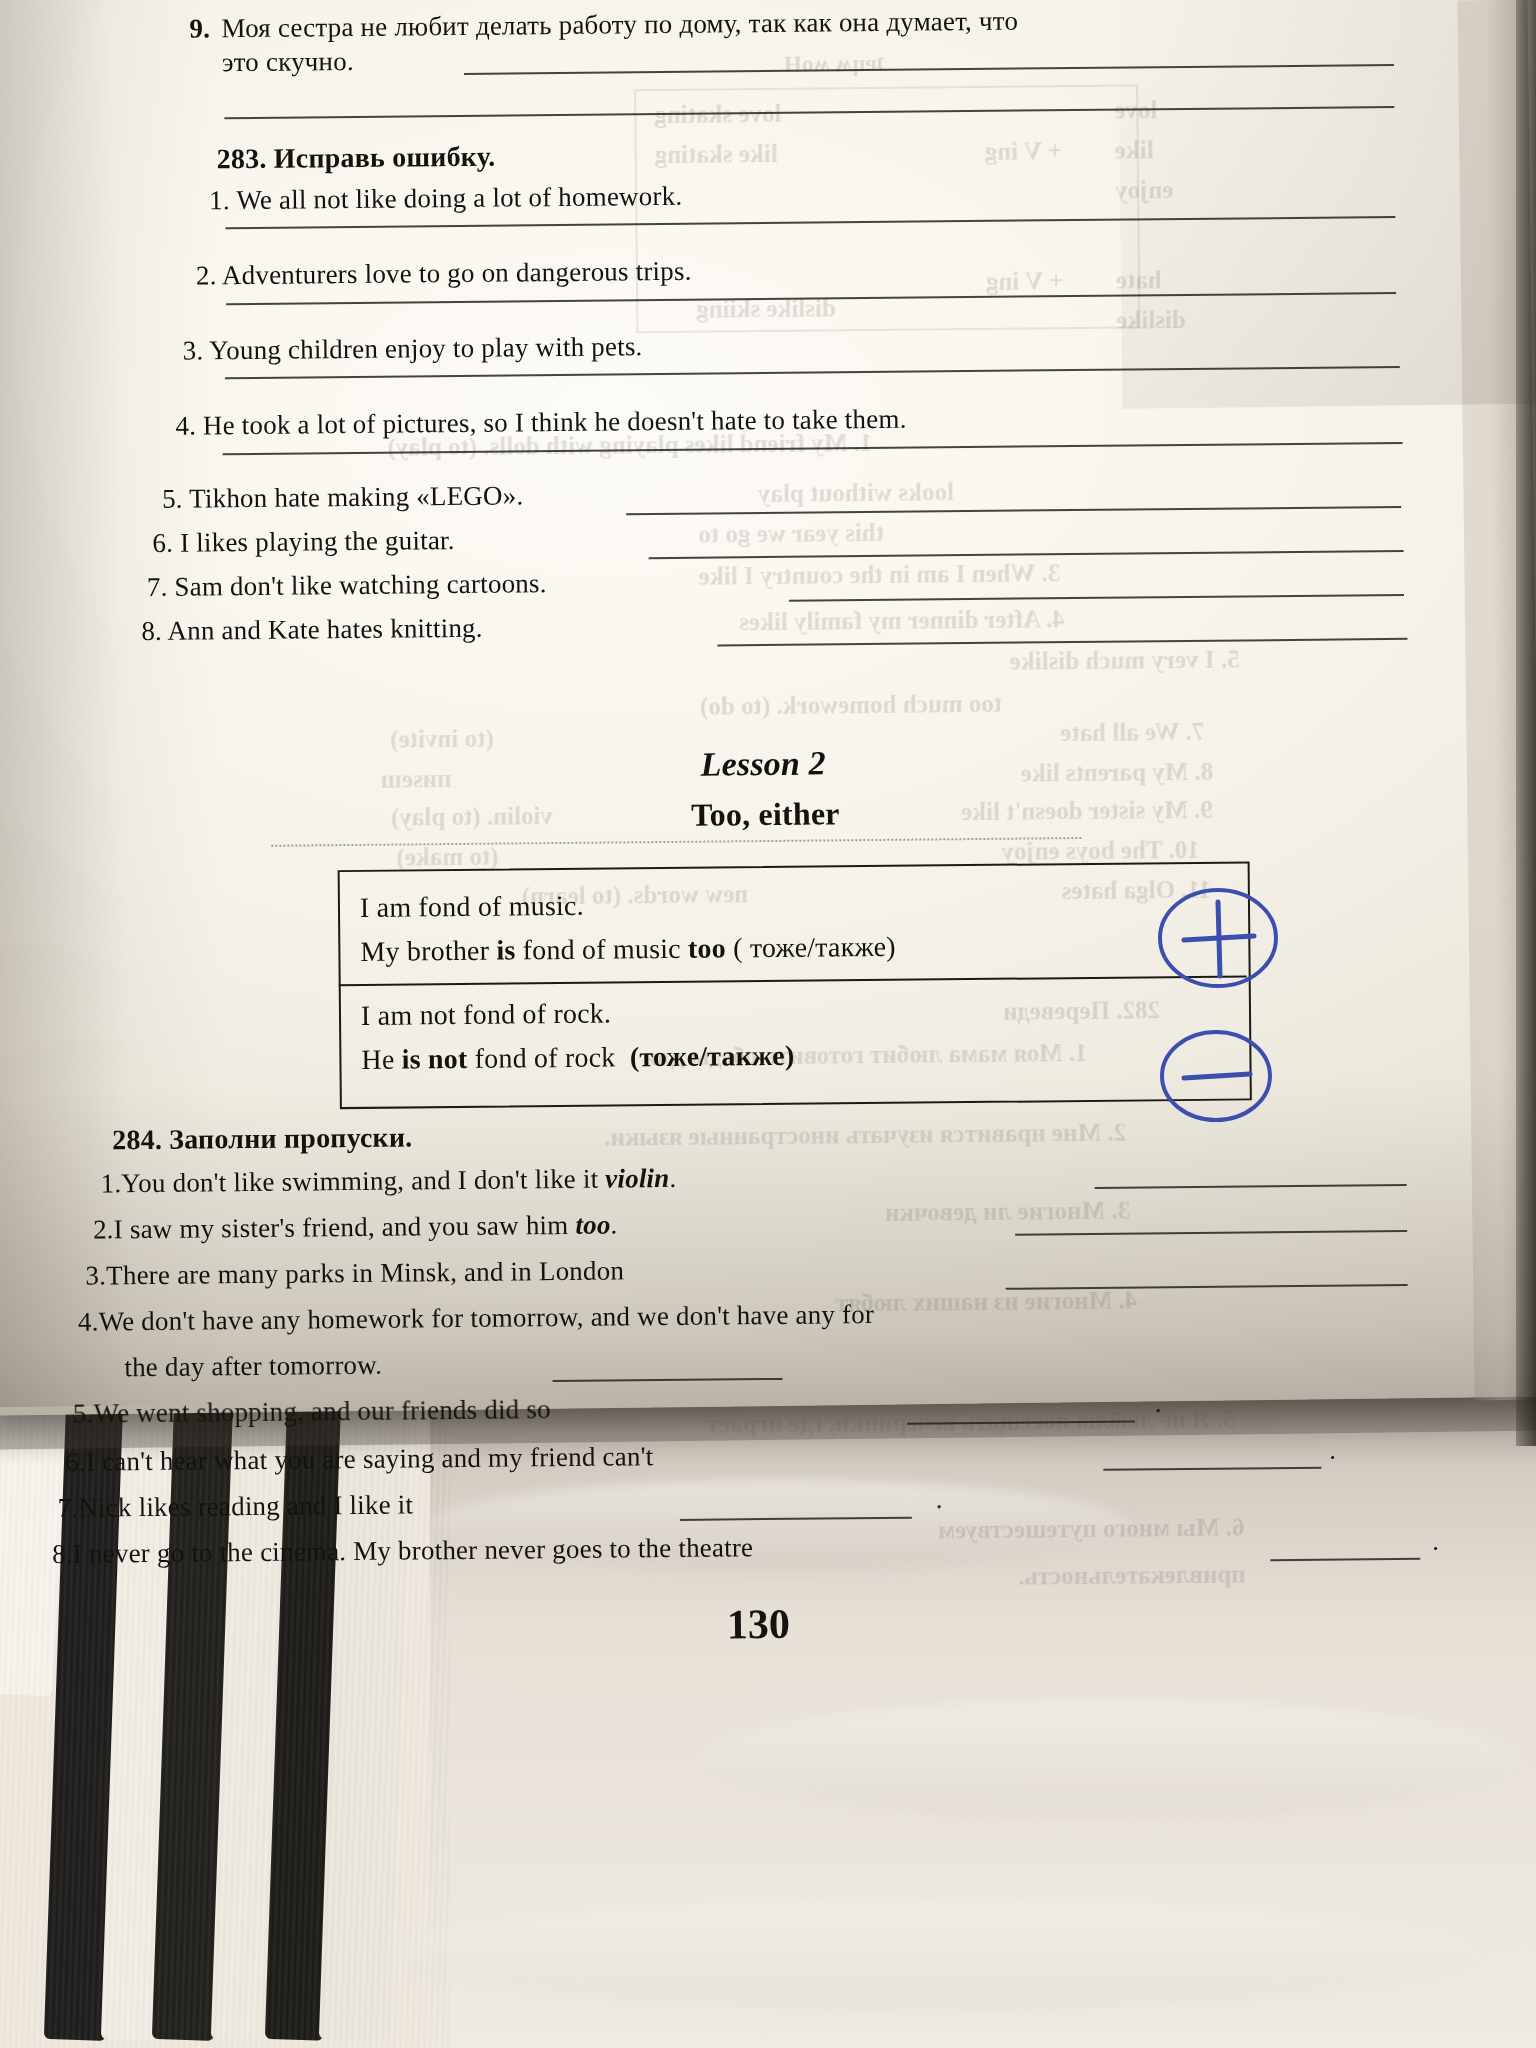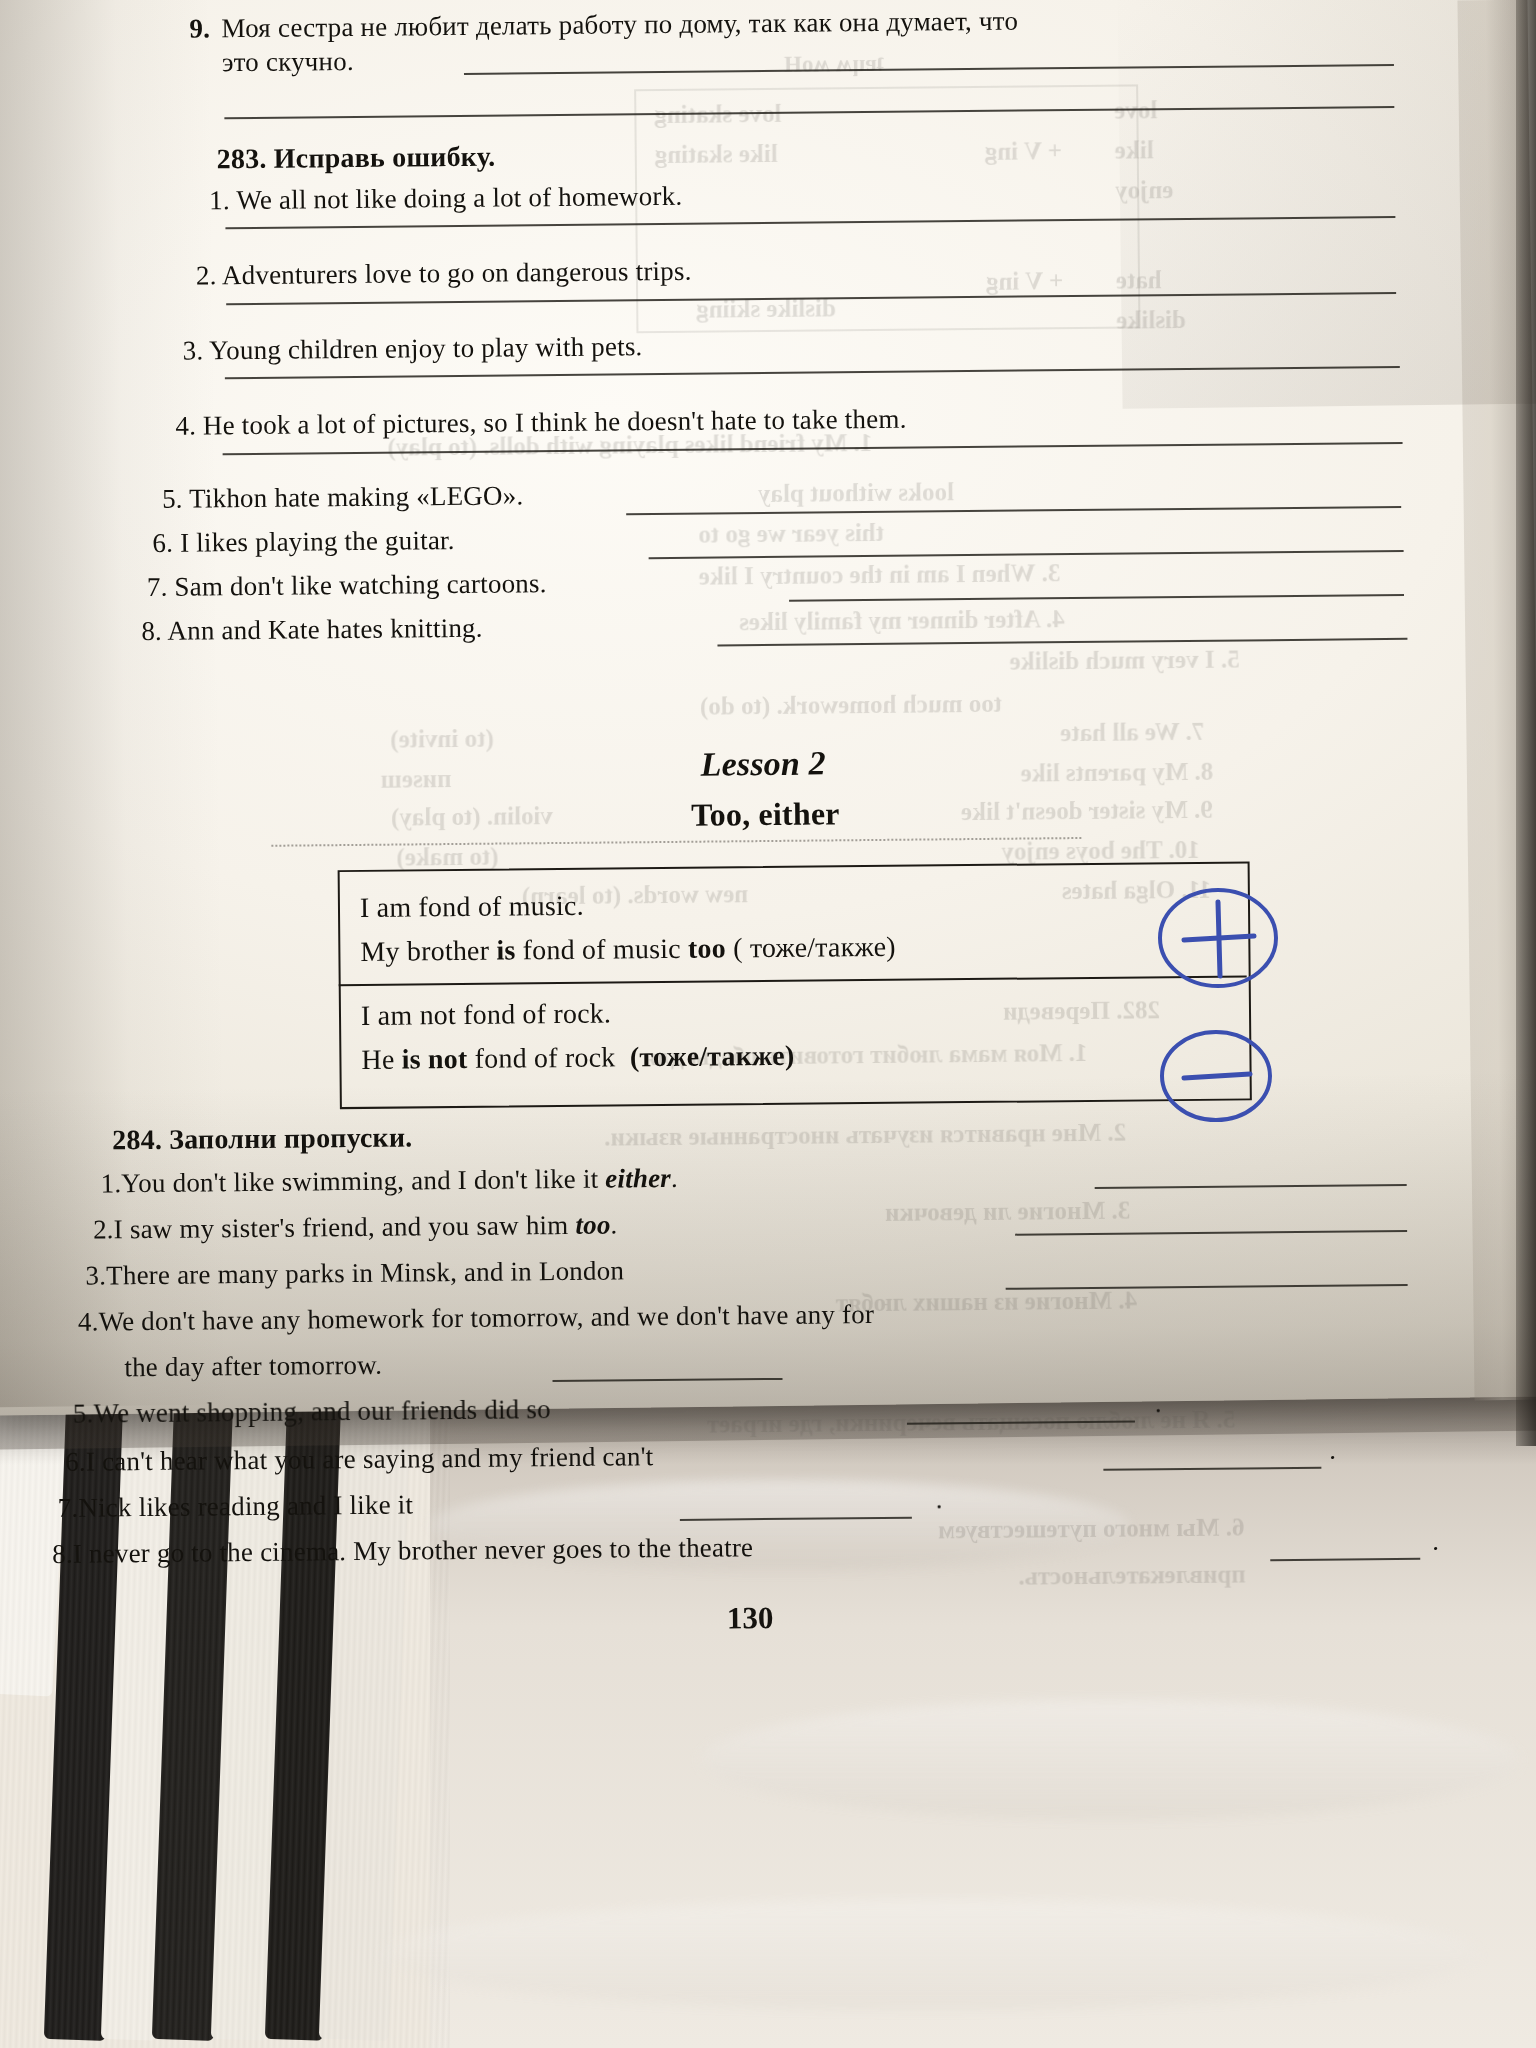--- a/index.html
+++ b/index.html
@@ -156,21 +156,21 @@
   }
 
   
   .pen {
     position: absolute;
   }
 
   .page-num {
     position: absolute;
     font-weight: bold;
-    font-size: 31px;
+    font-size: 42px;
   }
   .dotline {
     position: absolute;
     border-bottom: 2px dotted rgba(60,56,48,0.45);
   }
 </style>
 </head>
 <body>
 
 <div id="page">
@@ -271,21 +271,21 @@
     <div class="gbox-sep" style="left:336px;top:980px;width:908px;"></div>
 
     <div class="ln" style="left:358px;top:888px;font-size:28px;">I am fond of music.</div>
     <div class="ln" style="left:358px;top:932px;font-size:28px;"><span>My brother </span><span class="bold">is</span><span> fond of music </span><span class="bold">too</span><span> ( тоже/также)</span></div>
 
     <div class="ln" style="left:358px;top:996px;font-size:28px;">I am not fond of rock.</div>
     <div class="ln" style="left:358px;top:1040px;font-size:28px;"><span>He </span><span class="bold">is not</span><span> fond of rock </span><span class="bold"> (тоже/также)</span></div>
 
     <div class="ln bold" style="left:108px;top:1118px;font-size:28px;">284. Заполни пропуски.</div>
 
-    <div class="ln" style="left:96px;top:1162px;"><span>1.</span><span>You don't like swimming, and I don't like it </span><span class="ital">either</span><span>.</span></div>
+    <div class="ln" style="left:96px;top:1162px;"><span>1.</span><span>You don't like swimming, and I don't like it </span><span class="ital">violin</span><span>.</span></div>
     <div class="rule" style="left:1090px;top:1190px;width:312px;"></div>
 
     <div class="ln" style="left:88px;top:1208px;"><span>2.</span><span>I saw my sister's friend, and you saw him </span><span class="ital">too</span><span>.</span></div>
     <div class="rule" style="left:1010px;top:1236px;width:392px;"></div>
 
     <div class="ln" style="left:80px;top:1254px;"><span>3.</span><span>There are many parks in Minsk, and in London</span></div>
     <div class="rule" style="left:1000px;top:1290px;width:402px;"></div>
 
     <div class="ln" style="left:72px;top:1300px;"><span>4.</span><span>We don't have any homework for tomorrow, and we don't have any for</span></div>
     <div class="ln" style="left:118px;top:1346px;"><span>the day after tomorrow</span><span>.</span></div>

